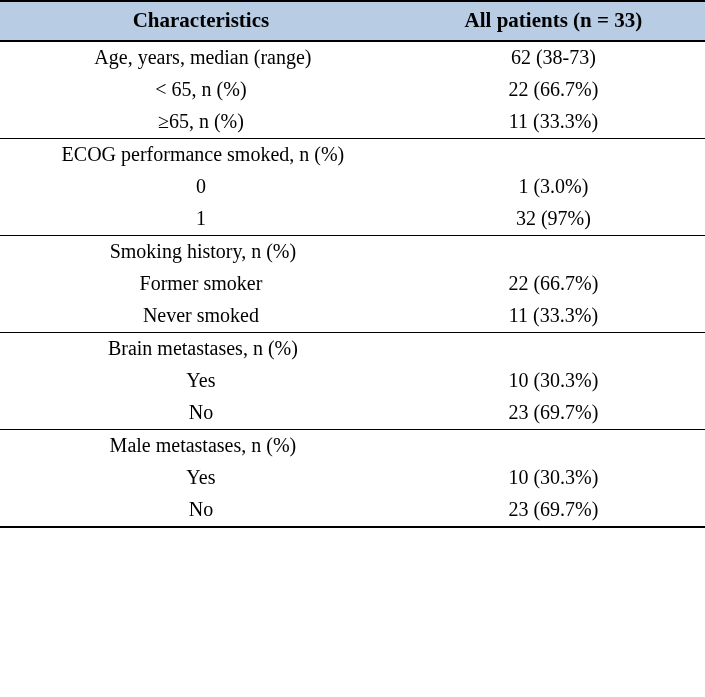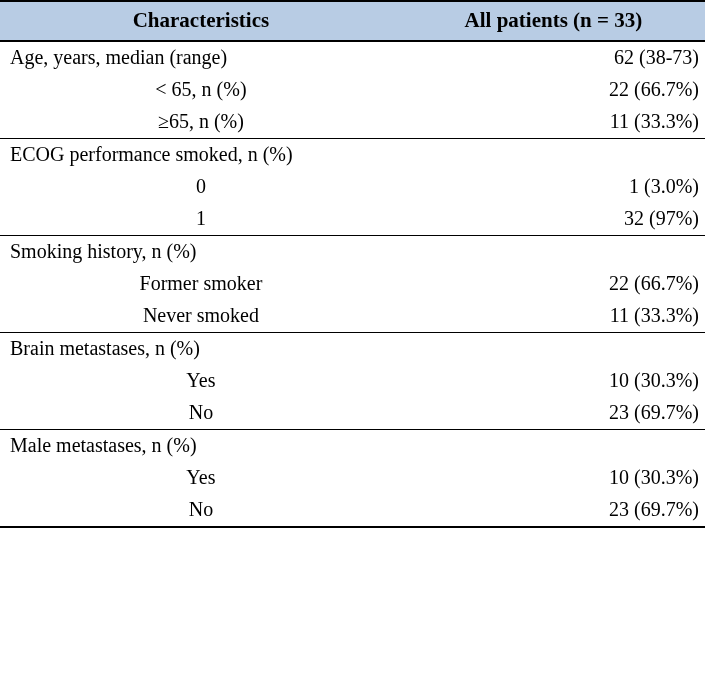--- a/index.html
+++ b/index.html
@@ -40,29 +40,29 @@
     height: 27px;
     vertical-align: middle;
   }
   tbody tr.group-start td {
     border-top: 1.5px solid #000;
   }
   tbody tr:first-child td {
     border-top: none;
   }
   td.c-left {
-    text-align: left;
+    text-align: center;
     padding-left: 10px;
   }
   td.c-center {
     text-align: center;
     margin-left: 38px;
   }
   td.val {
-    text-align: right;
+    text-align: center;
     margin-top: 43px;
   }
   tfoot td {
     border-top: 2px solid #000;
     height: 0;
     padding: 0;
     line-height: 0;
     font-size: 0;
   }
 </style>

